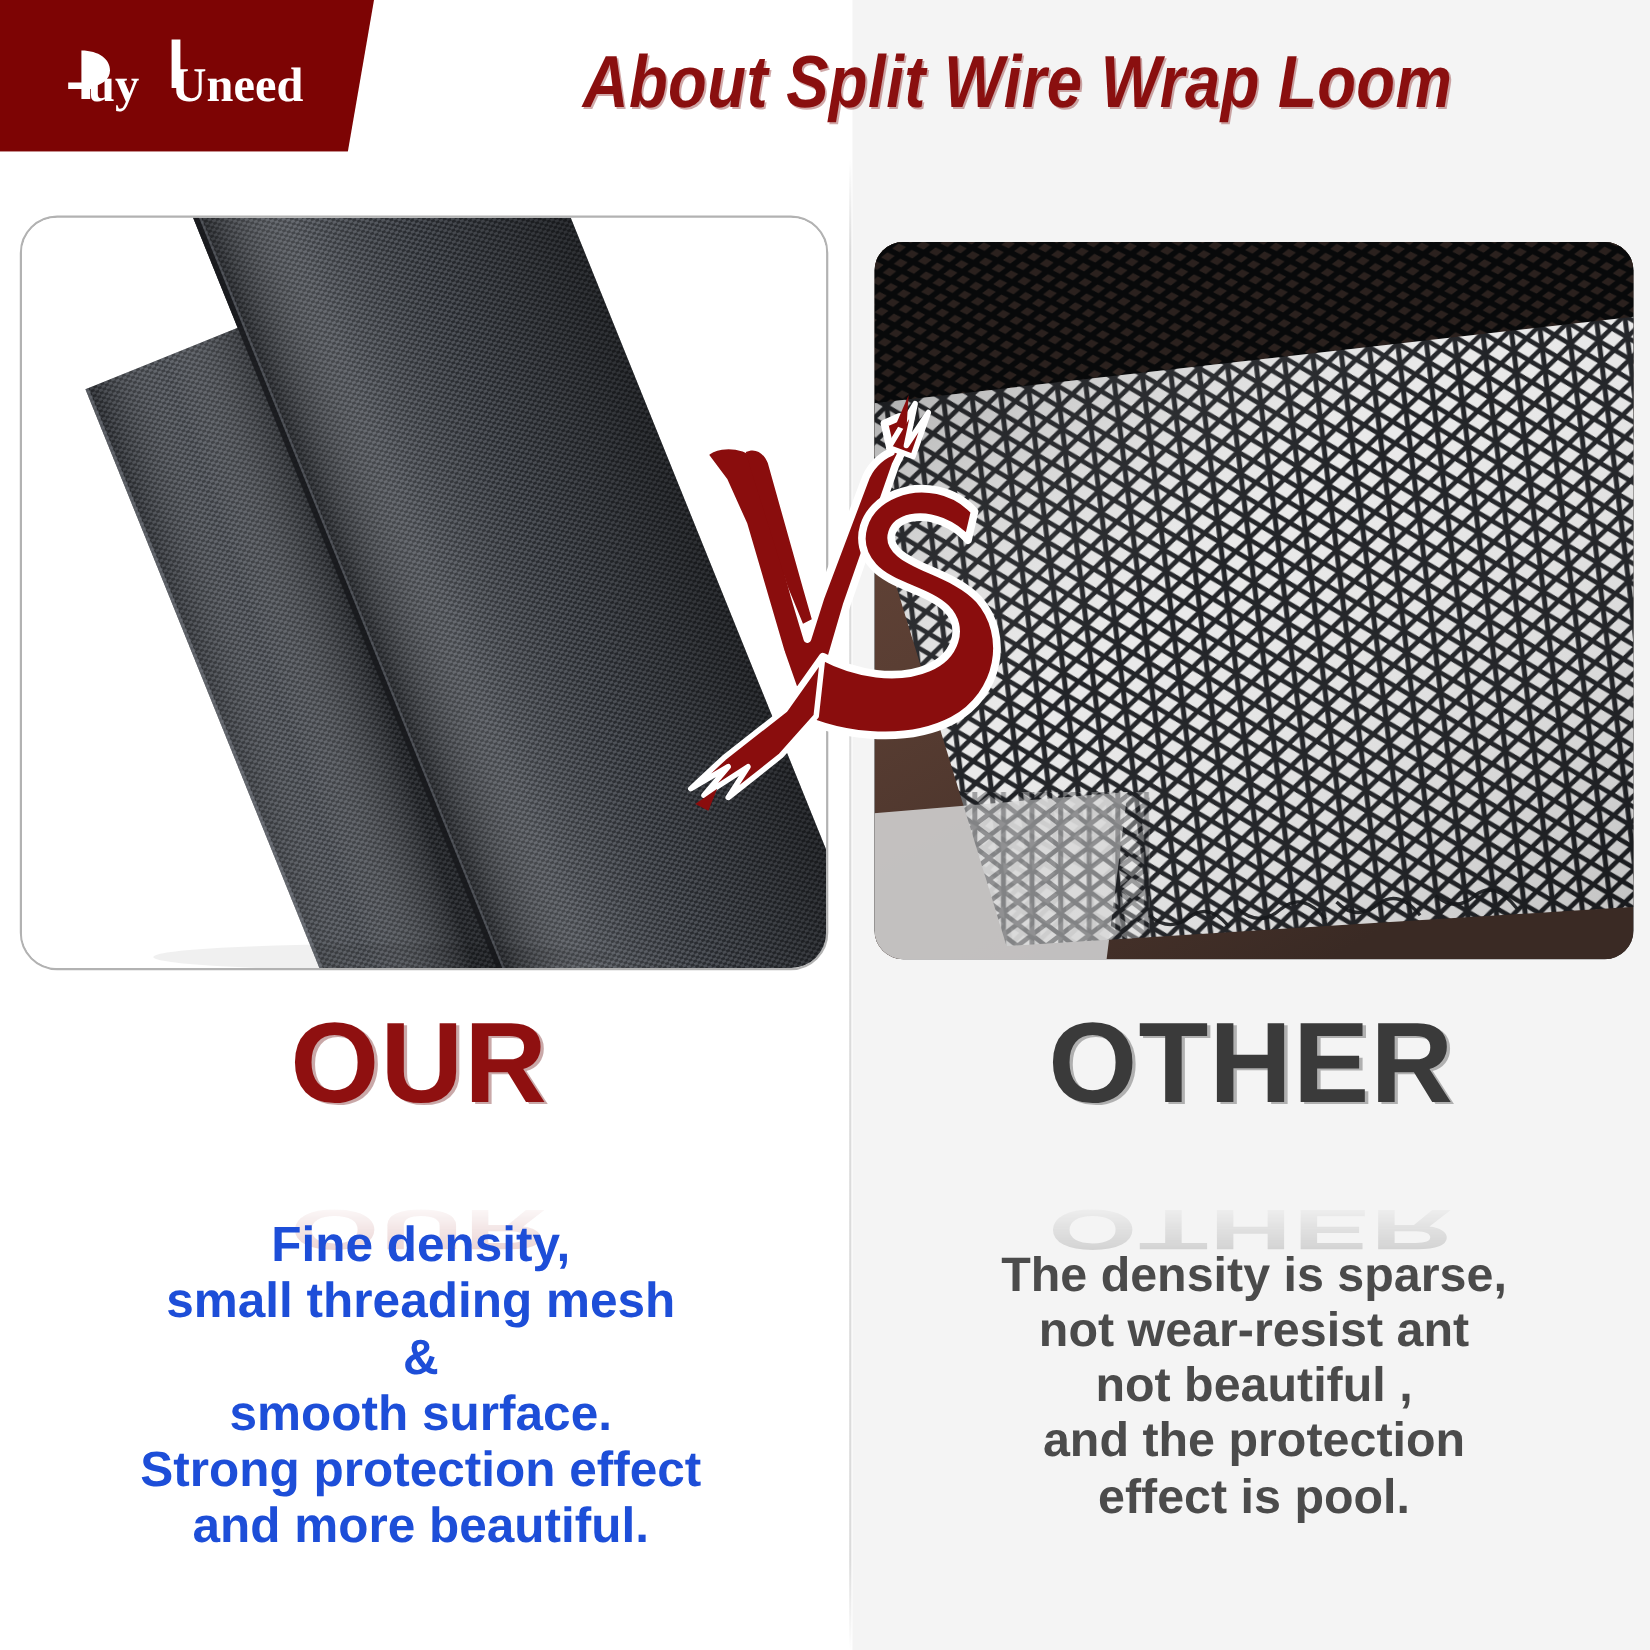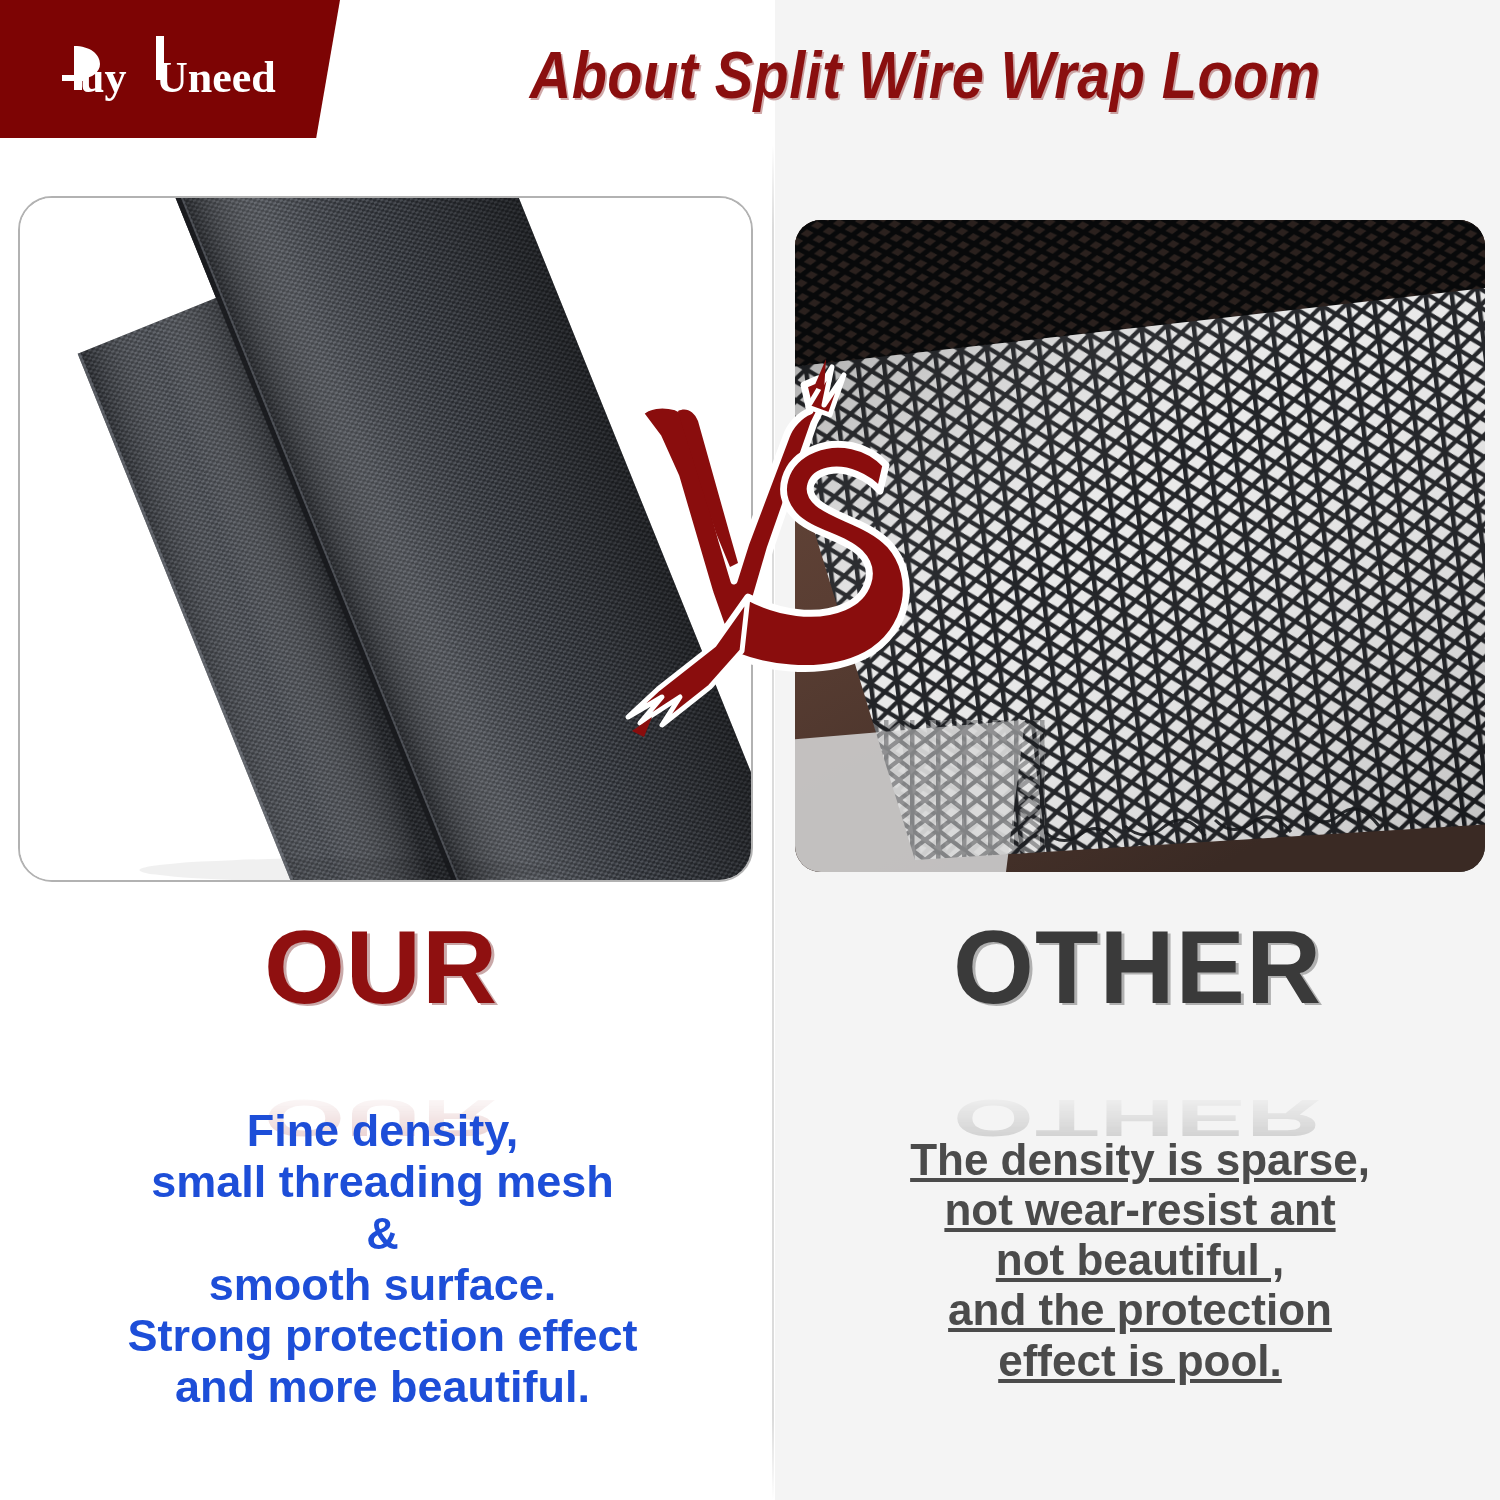--- a/index.html
+++ b/index.html
@@ -176,21 +176,20 @@
     left: 30px; top: 1105px;
     width: 705px;
     font-size: 45px;
     color: #1d4ed8;
   }
   #desc-other {
     left: 810px; top: 1135px;
     width: 660px;
     font-size: 44px;
     color: #4b4b4b;
-    text-decoration: underline;
   }
 </style>
 </head>
 <body>
 
 <div id="bg-left"></div>
 <div id="bg-right"></div>
 <div id="center-divider"></div>
 
 <div id="header-banner"></div>

